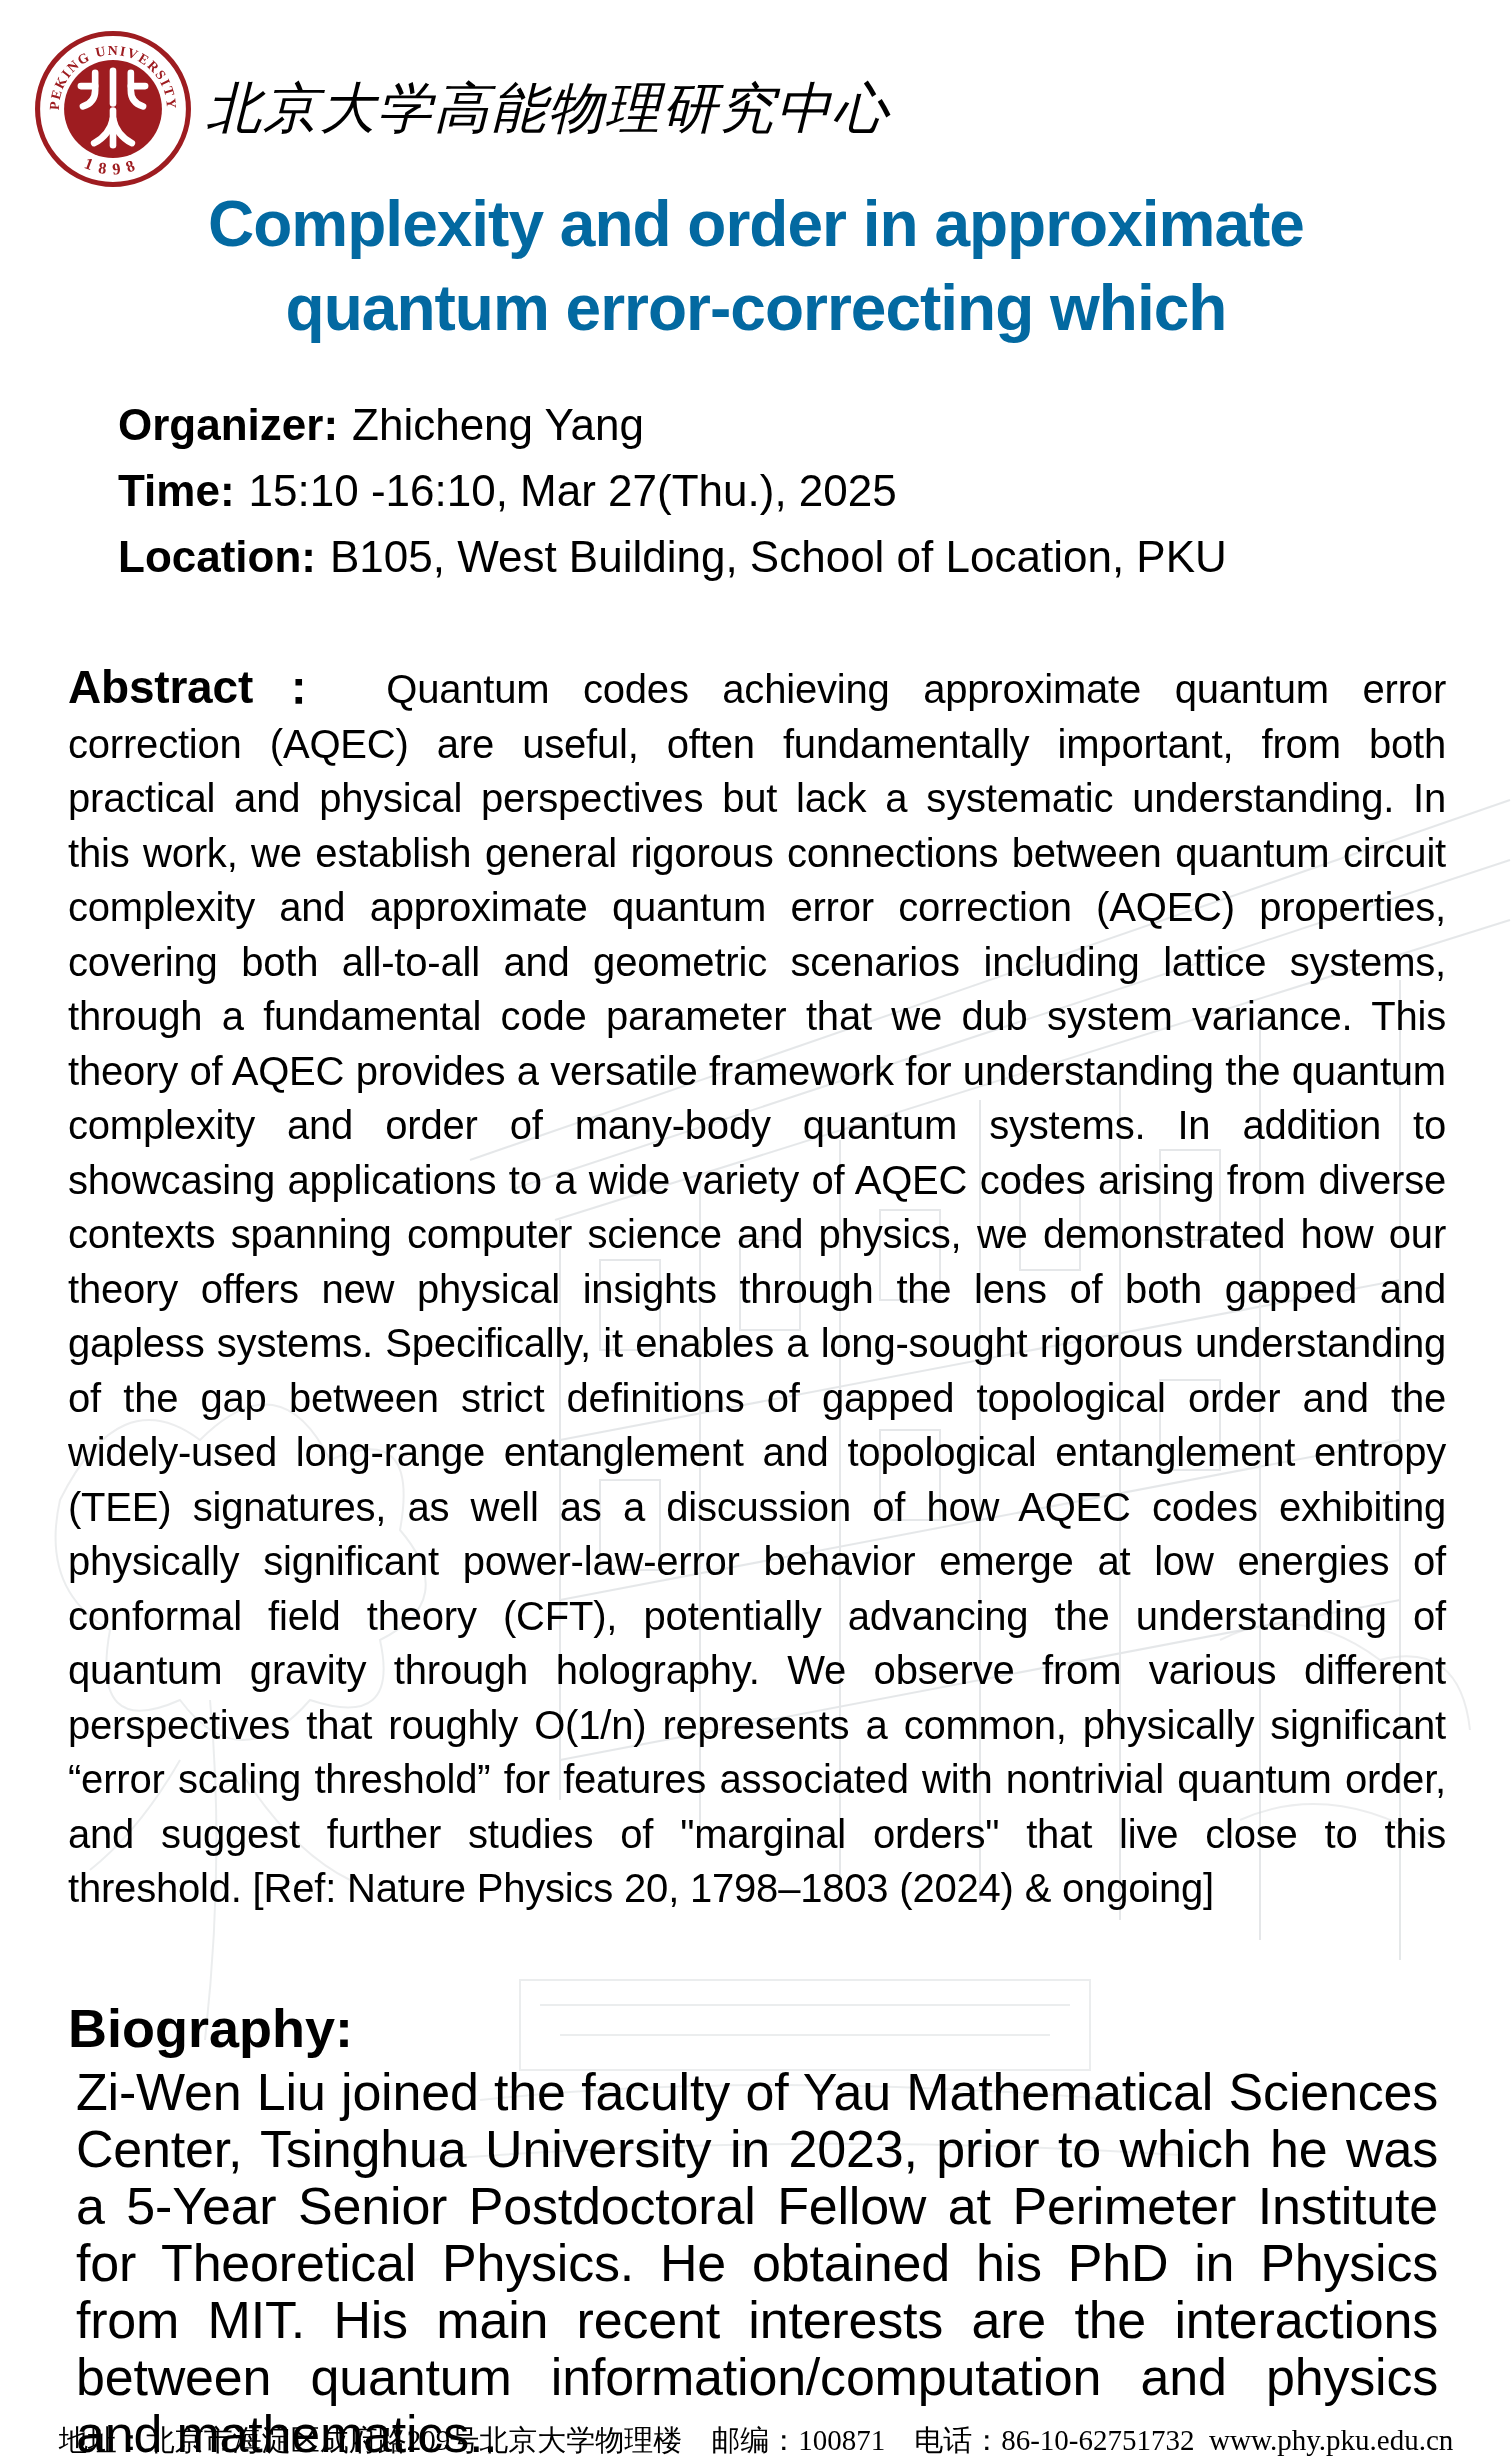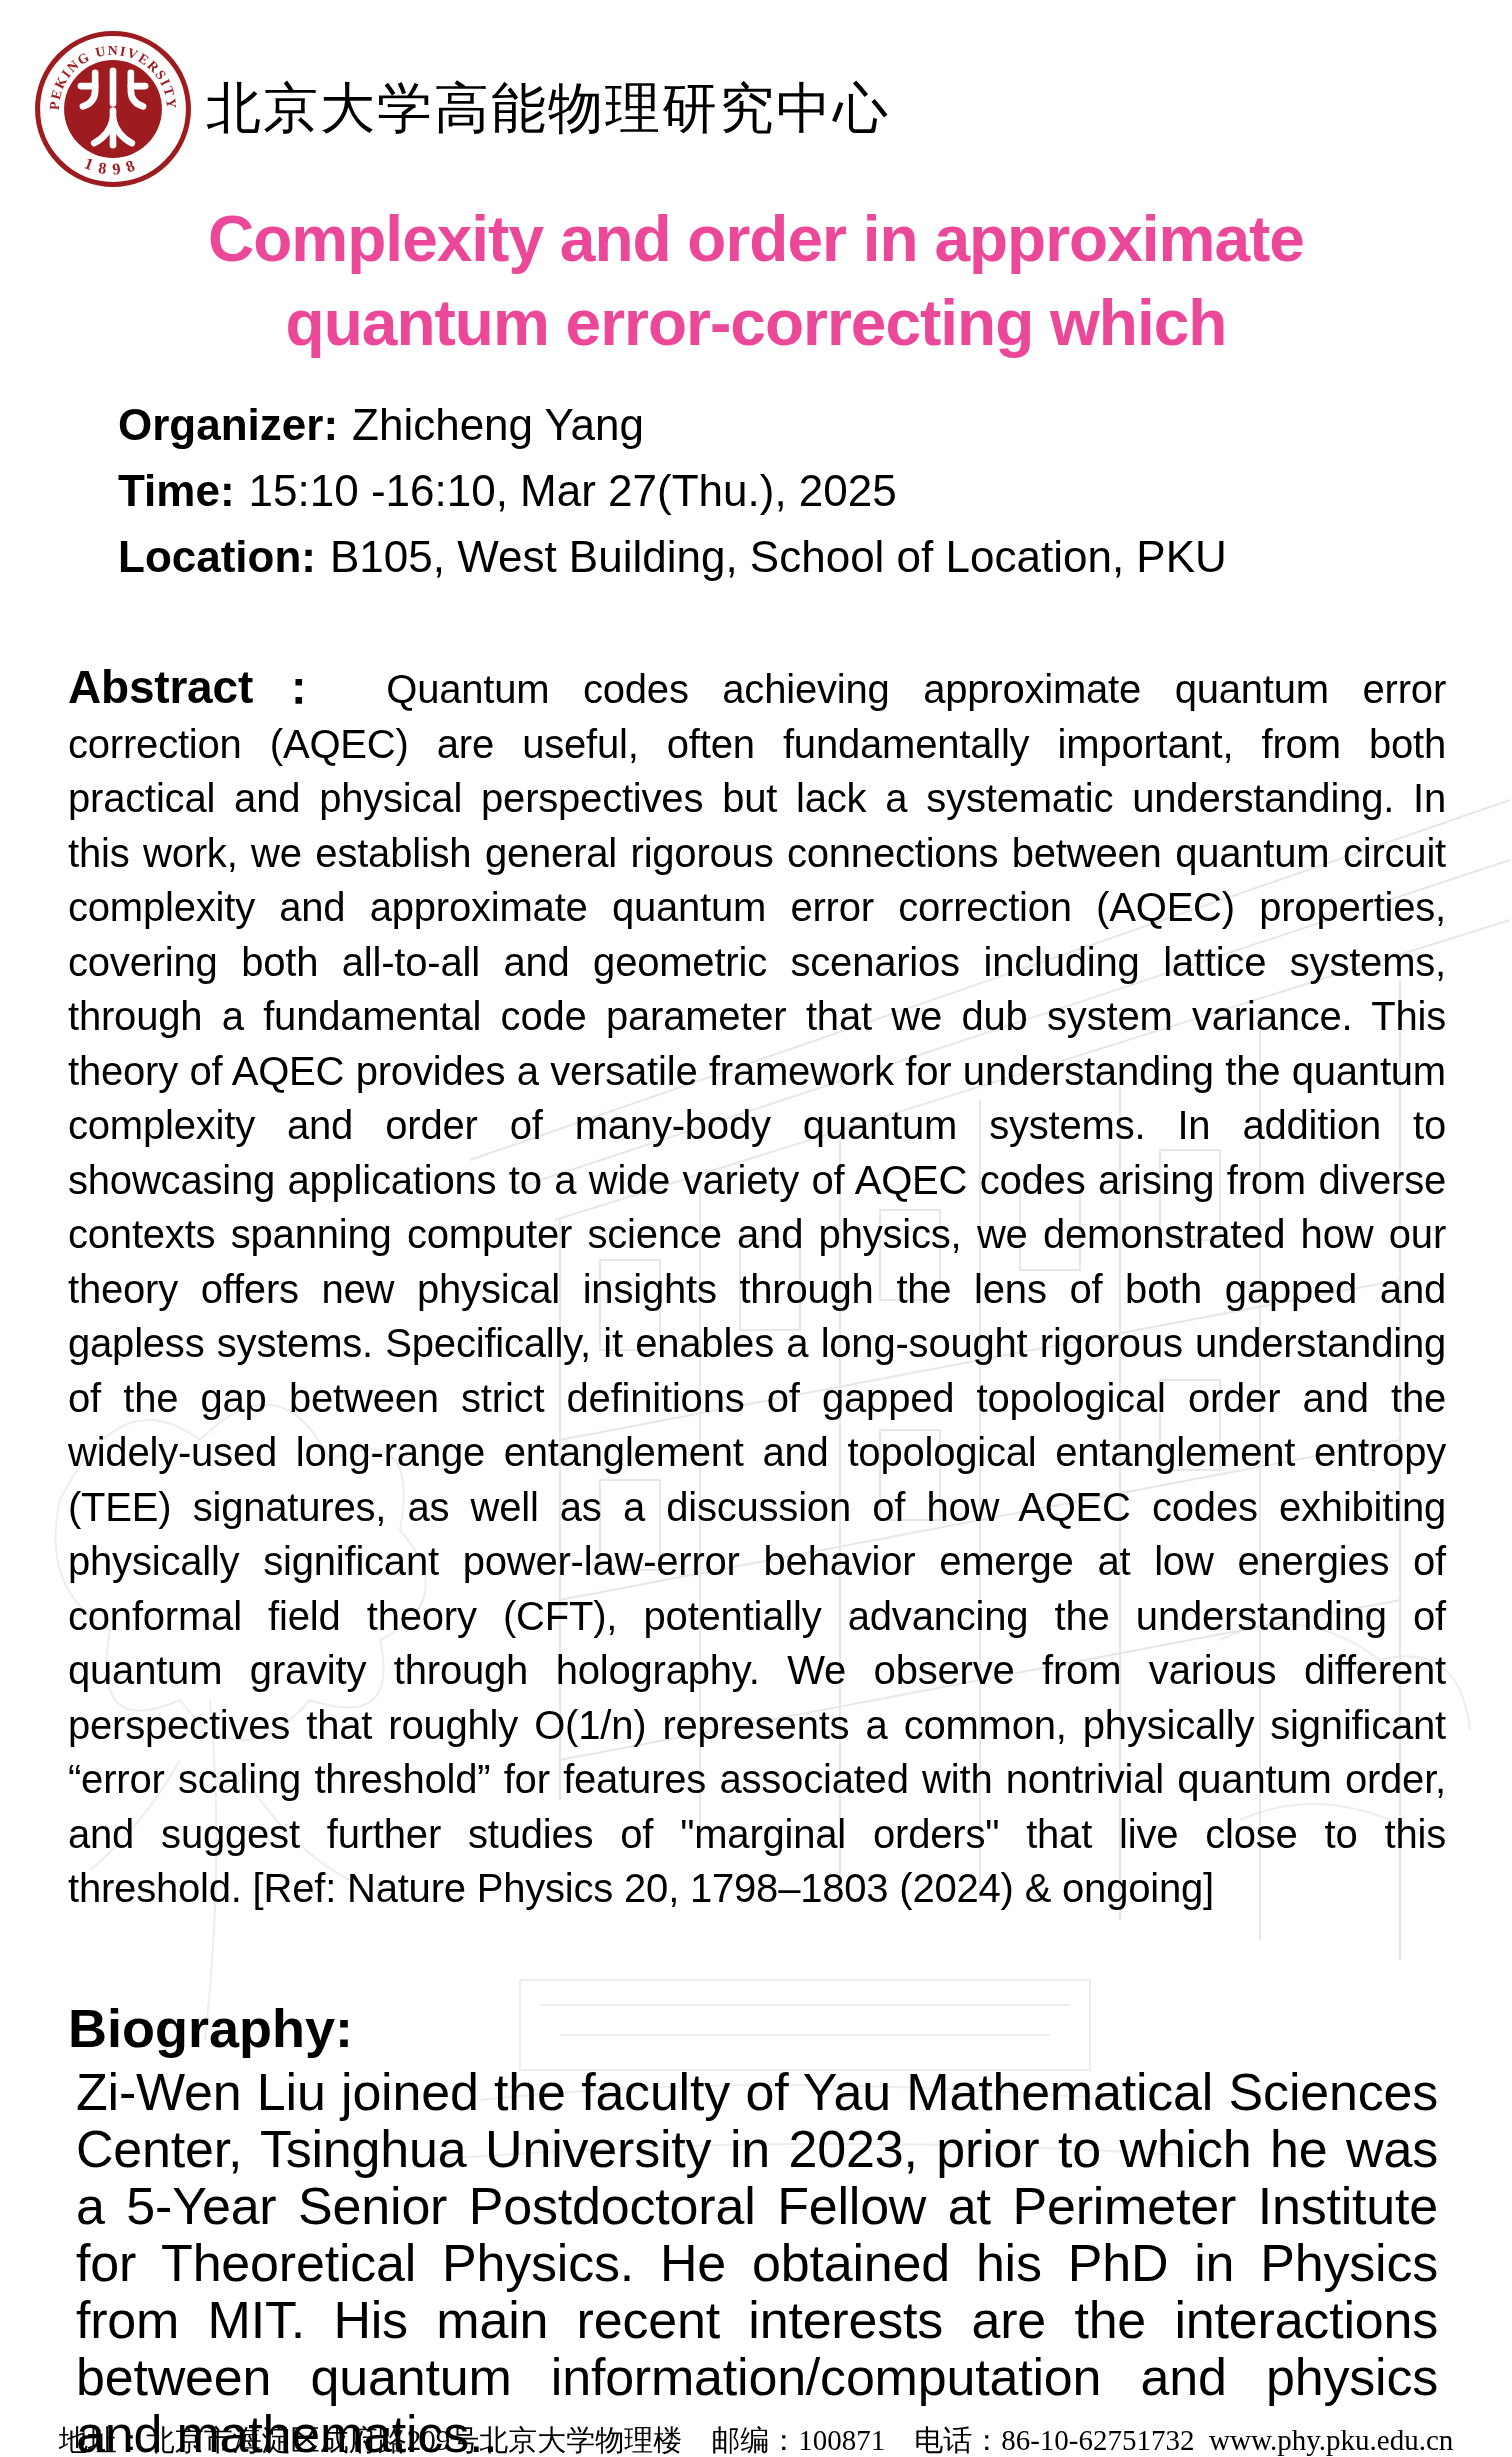--- a/index.html
+++ b/index.html
@@ -38,31 +38,32 @@
     font-family: "Liberation Serif", serif;
     font-weight: bold;
     fill: #9e1c20;
   }
   .org-name {
     font-size: 55px;
     letter-spacing: 2px;
     color: #000;
     white-space: nowrap;
     font-family: "Liberation Sans", sans-serif;
+    font-style: italic;
   }
 
   
   .title {
     position: absolute;
-    top: 197px;
+    top: 182px;
     left: 0;
     width: 100%;
     margin: 0;
     text-align: center;
-    color: #ec4899;
+    color: #0369a1;
     font-size: 64px;
     line-height: 84px;
     font-weight: bold;
     letter-spacing: -1px;
   }
   .title .title-line { display: block; }
 
   
   .info {
     position: absolute;

